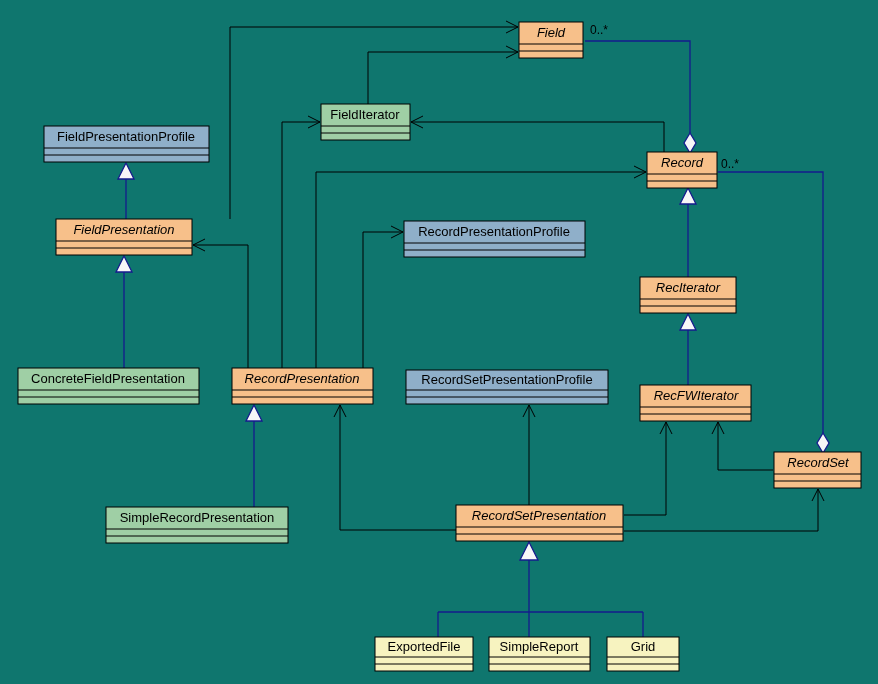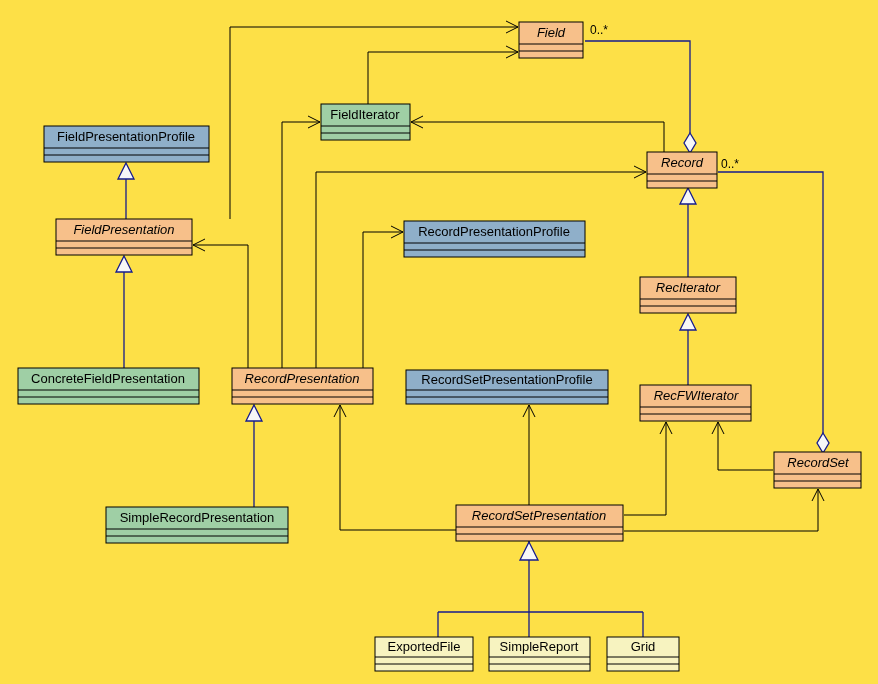--- a/index.html
+++ b/index.html
@@ -4,21 +4,21 @@
 <style>
   html, body {
     margin: 0;
     padding: 0;
     background: #f7f7f7;
   }
   #diagram-root {
     position: relative;
     width: 878px;
     height: 684px;
-    background: #fde047;
+    background: #0f766e;
     font-family: "Liberation Sans", sans-serif;
     overflow: hidden;
   }
   svg#uml-canvas {
     position: absolute;
     left: 0;
     top: 0;
     width: 878px;
     height: 684px;
   }

